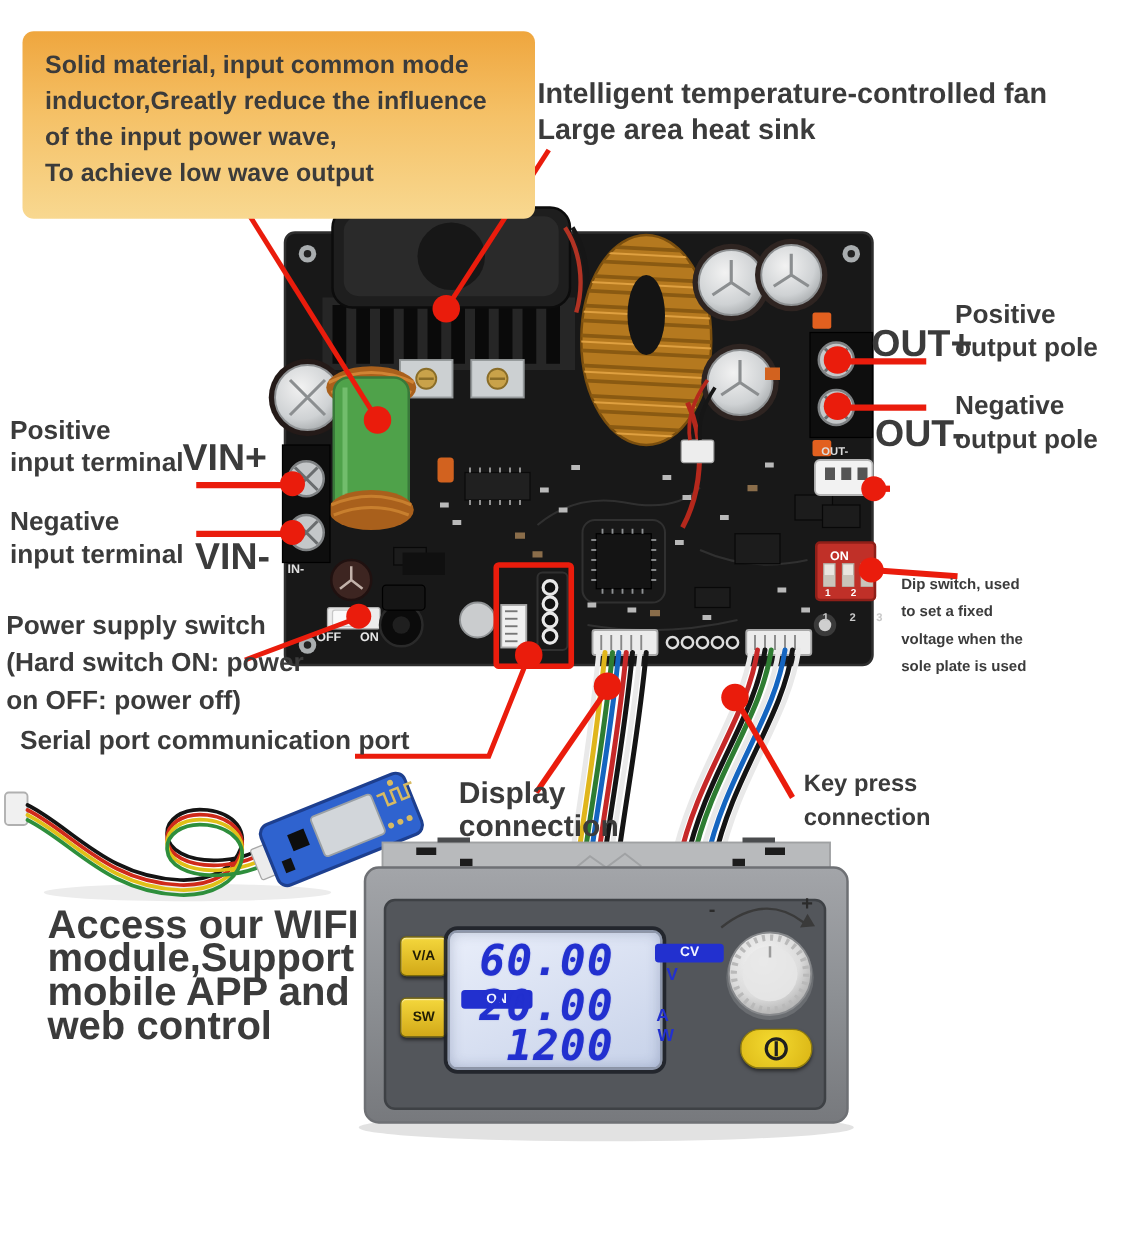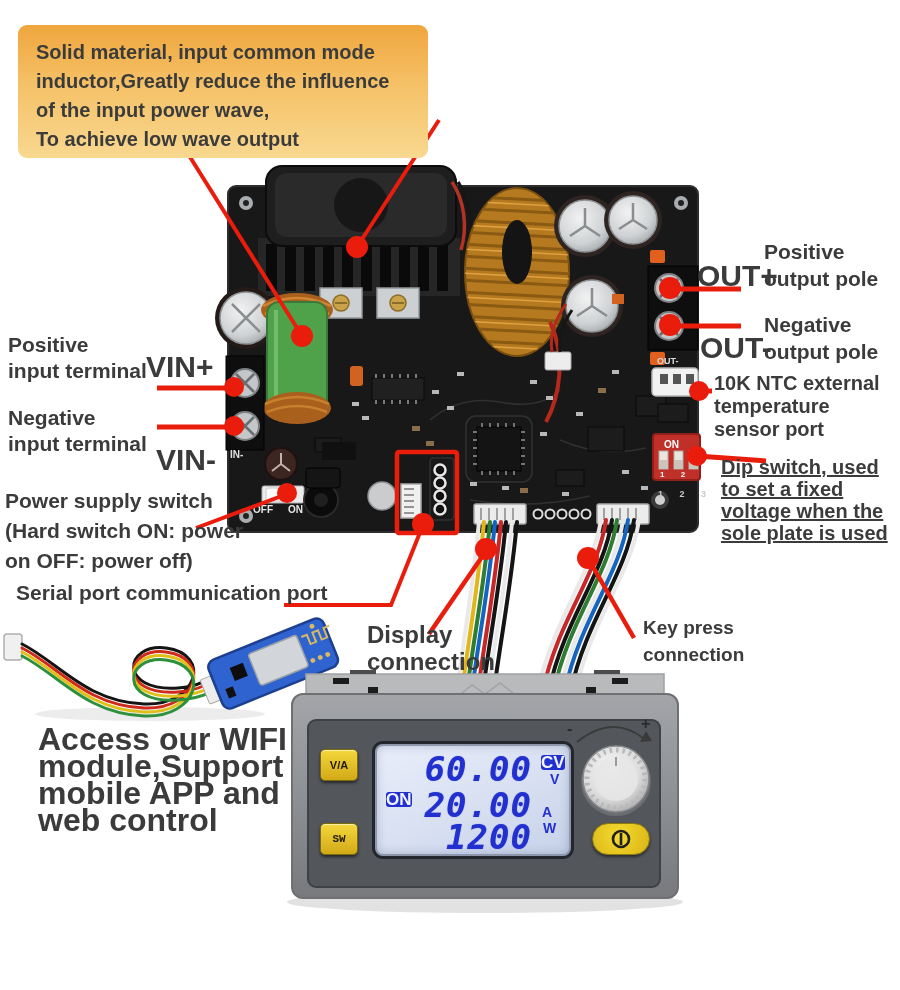--- a/index.html
+++ b/index.html
@@ -1,38 +1,38 @@
 <!DOCTYPE html>
 <html><head>
 <meta charset="utf-8">
 <style>
   html,body{margin:0;padding:0;background:#fff;}
   .canvas{position:relative;width:900px;height:990px;background:#fff;overflow:hidden;
           font-family:"Liberation Sans",sans-serif;color:#3b3b3b;}
   .layer-svg{position:absolute;left:0;top:0;z-index:1;}
   .note{position:absolute;z-index:3;white-space:pre-line;font-weight:bold;color:#3b3b3b;}
-  .callout-box{position:absolute;z-index:3;left:18px;top:25px;width:410px;height:133px;
+  .callout-box{position:absolute;z-index:3;left:18px;top:25px;width:410px;height:150px;
                box-sizing:border-box;padding:13px 18px;border-radius:9px;
                background:linear-gradient(180deg,#efa63e 0%,#f5c167 45%,#f8d890 100%);
                font-size:20px;line-height:29px;font-weight:bold;white-space:pre-line;}
   .big-label{position:absolute;z-index:3;font-weight:bold;font-size:30px;color:#3b3b3b;}
   .panel-btn{position:absolute;z-index:3;width:36px;height:30px;border-radius:5px;
              background:linear-gradient(180deg,#f4d73c,#d2a918);border:1px solid #7c6b08;
              box-shadow:0 2px 3px rgba(0,0,0,.55), inset 0 1px 1px rgba(255,255,255,.6);
              display:flex;align-items:center;justify-content:center;
              font-size:11px;font-weight:bold;color:#201c04;}
-  .lcd{position:absolute;z-index:3;left:375px;top:744px;width:196px;height:112px;
+  .lcd{position:absolute;z-index:3;left:358px;top:744px;width:172px;height:112px;
        box-sizing:border-box;border-radius:8px;border:2px solid #8d96aa;
        background:linear-gradient(155deg,#e9eefa 0%,#d7dff1 55%,#c7d2e9 100%);
        box-shadow:inset 0 0 10px rgba(40,55,100,.25), 0 0 0 3px rgba(30,33,40,.9);}
   .seg{position:absolute;right:37px;font-family:"DejaVu Sans Mono",monospace;
        font-style:italic;font-weight:bold;font-size:34px;line-height:34px;
        color:#2230cf;letter-spacing:1px;text-shadow:0 0 1px rgba(34,48,207,.5);}
   .lcd-badge{position:absolute;background:#2230cf;color:#f2f4ff;font-weight:bold;
-             font-size:17px;line-height:13px;padding:1px 0;border-radius:3px;
+             font-size:11px;line-height:13px;padding:1px 20px;border-radius:3px;
              font-family:"Liberation Sans",sans-serif;}
   .lcd-unit{position:absolute;color:#2230cf;font-weight:bold;font-size:14px;}
   .knob-sign{position:absolute;z-index:3;font-size:16px;font-weight:bold;color:#2b2b2b;}
   .power-btn{position:absolute;z-index:3;left:592px;top:823px;width:56px;height:30px;
              border-radius:16px;background:radial-gradient(circle at 45% 35%,#f4da30,#d9b414);
              border:1.5px solid #8d7a0c;display:flex;align-items:center;justify-content:center;
              box-shadow:0 2px 3px rgba(0,0,0,.5);}
 </style>
 </head>
 <body>
@@ -426,65 +426,64 @@
     <line x1="634" y1="638" x2="589" y2="560" stroke-width="4.5"></line>
     <circle cx="588" cy="558" r="11" stroke="none"></circle>
   </g>
 </svg>
 
   <div class="callout-box">Solid material, input common mode
 inductor,Greatly reduce the influence
 of the input power wave,
 To achieve low wave output</div>
 
+  <div class="note" style="left:430px;top:60px;font-size:23px;line-height:29px;">Intelligent temperature-controlled fan
+Large area heat sink</div>
 
   <div class="note" style="left:764px;top:238px;font-size:21px;line-height:27px;">Positive
 output pole</div>
   <div class="big-label" style="left:697px;top:259px;">OUT+</div>
 
   <div class="note" style="left:764px;top:311px;font-size:21px;line-height:27px;">Negative
 output pole</div>
   <div class="big-label" style="left:700px;top:331px;">OUT-</div>
 
-  <div class="note" style="left:714px;top:372px;font-size:20px;line-height:23px;">10K NTC external
-temperature
-sensor port</div>
-
-  <div class="note" style="left:721px;top:456px;font-size:20px;line-height:22px;text-decoration:underline;">Dip switch, used
+
+  <div class="note" style="left:721px;top:456px;font-size:12px;line-height:22px;">Dip switch, used
 to set a fixed
 voltage when the
 sole plate is used</div>
 
   <div class="note" style="left:8px;top:332px;font-size:21px;line-height:26px;">Positive
 input terminal</div>
   <div class="big-label" style="left:146px;top:350px;">VIN+</div>
 
   <div class="note" style="left:8px;top:405px;font-size:21px;line-height:26px;">Negative
 input terminal</div>
-  <div class="big-label" style="left:156px;top:429px;margin-top:14px;">VIN-</div>
+  <div class="big-label" style="left:156px;top:429px;">VIN-</div>
 
   <div class="note" style="left:16px;top:581px;font-size:21px;">Serial port communication port</div>
 
   <div class="note" style="left:5px;top:486px;font-size:21px;line-height:30px;">Power supply switch
 (Hard switch ON: power
 on OFF: power off)</div>
 
   <div class="note" style="left:321px;top:621px;font-size:24px;line-height:27px;margin-left:46px;">Display
 connection</div>
 
   <div class="note" style="left:643px;top:614px;font-size:19px;line-height:27px;">Key press
 connection</div>
 
   <div class="note" style="left:38px;top:726px;font-size:32px;line-height:27px;">Access our WIFI
 module,Support
 mobile APP and
 web control</div>
 
   <div class="panel-btn" style="left:320px;top:749px;">V/A</div>
-  <div class="panel-btn" style="left:320px;top:823px;font-family:Liberation Mono, monospace;">SW</div>
+  <div class="panel-btn" style="left:320px;top:798px;">SW</div>
 
   <div class="lcd">
     <span class="seg" style="top:6px;">60.00</span>
     <span class="lcd-badge" style="left:164px;top:9px;">CV</span>
     <span class="lcd-unit" style="left:173px;top:25px;">V</span>
     <span class="lcd-badge" style="left:9px;top:46px;">ON</span>
     <span class="seg" style="top:42px;">20.00</span>
     <span class="lcd-unit" style="left:165px;top:58px;">A</span>
     <span class="seg" style="top:74px;">1200</span>
     <span class="lcd-unit" style="left:166px;top:74px;">W</span>

